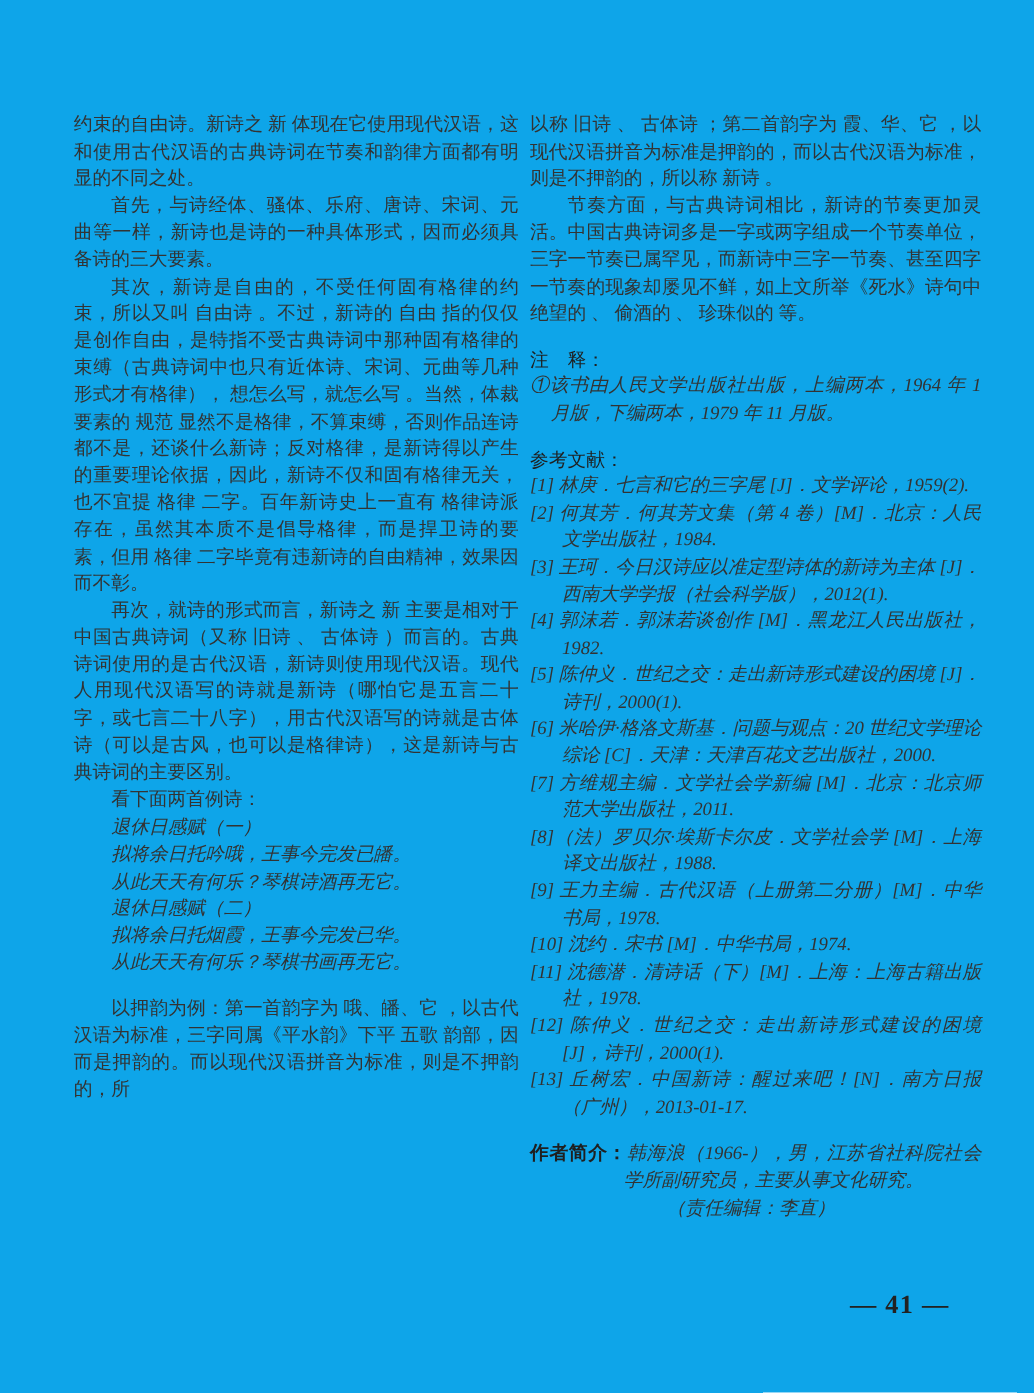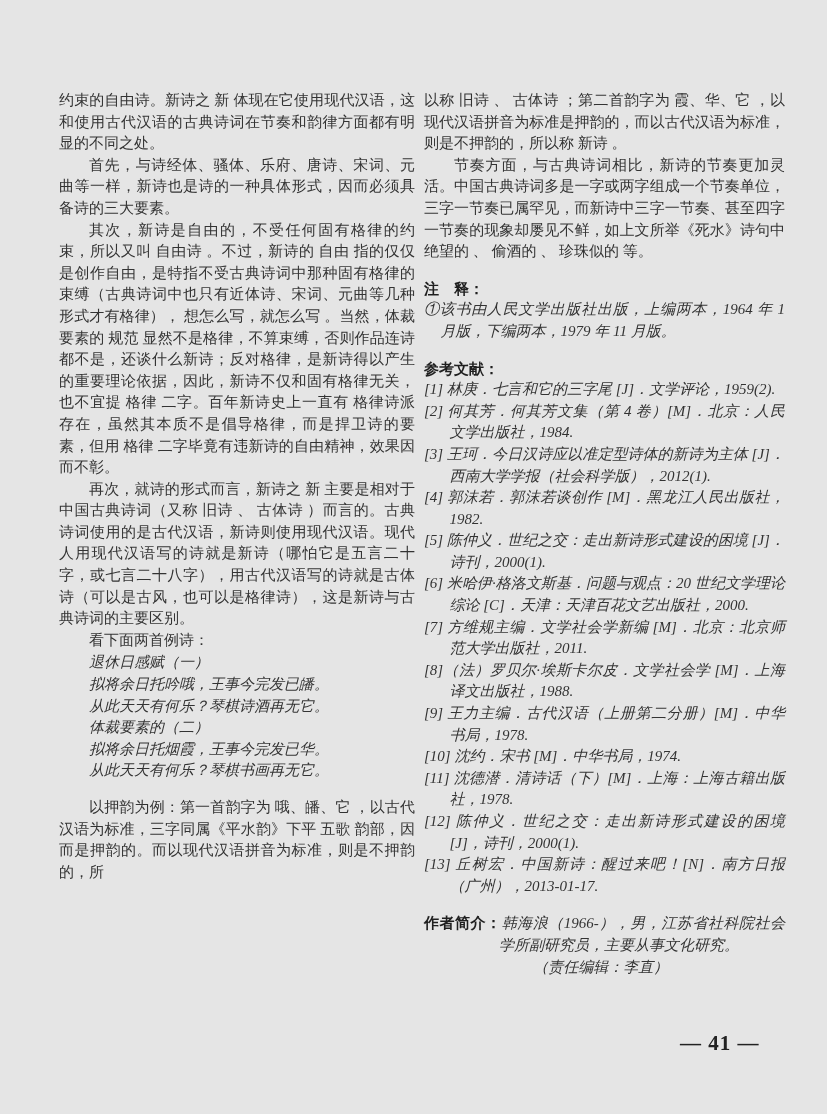--- a/index.html
+++ b/index.html
@@ -1,39 +1,39 @@
 <!DOCTYPE html>
 <html><head>
 <meta charset="utf-8">
 <style>
   html,body{margin:0;padding:0;background:#ffffff;}
   .page{
     position:relative;
     width:827px;height:1114px;
-    background:#e5e5e5;
+    background:#0ea5e9;
     font-family:"Liberation Serif","DejaVu Serif",serif;
     color:#333;
     overflow:hidden;
   }
   .col{
     position:absolute;top:90px;
     font-size:15px;line-height:21.6px;
     text-align:justify;
   }
   .col-left{left:59px;width:356px;}
   .col-right{left:424px;width:361px;}
   .para{margin:0;text-indent:2em;}
   .para.no-indent{text-indent:0;}
   .poem{font-style:italic;margin:1px 0 4px;}
   .poem-line{padding-left:2em;}
   .closing{margin-top:15px;}
   .section-heading{
     margin:15px 0 0 0;
     font-size:15px;line-height:21.6px;
-    font-weight:bold;font-style:normal;
+    font-weight:normal;font-style:normal;
     color:#1f1f1f;
     font-family:"Liberation Sans","DejaVu Sans",sans-serif;
   }
   .note-item{
     font-style:italic;
     padding-left:1.1em;text-indent:-1.1em;
     margin:0;
   }
   .ref-list{margin:0;padding:0;}
   .ref-item{
@@ -72,21 +72,21 @@
     <p class="para no-indent">约束的自由诗。新诗之 新  体现在它使用现代汉语，这和使用古代汉语的古典诗词在节奏和韵律方面都有明显的不同之处。</p>
     <p class="para">首先，与诗经体、骚体、乐府、唐诗、宋词、元曲等一样，新诗也是诗的一种具体形式，因而必须具备诗的三大要素。</p>
     <p class="para">其次，新诗是自由的，不受任何固有格律的约束，所以又叫  自由诗 。不过，新诗的  自由  指的仅仅是创作自由，是特指不受古典诗词中那种固有格律的束缚（古典诗词中也只有近体诗、宋词、元曲等几种形式才有格律）， 想怎么写，就怎么写 。当然，体裁要素的  规范  显然不是格律，不算束缚，否则作品连诗都不是，还谈什么新诗；反对格律，是新诗得以产生的重要理论依据，因此，新诗不仅和固有格律无关，也不宜提  格律  二字。百年新诗史上一直有  格律诗派  存在，虽然其本质不是倡导格律，而是捍卫诗的要素，但用  格律  二字毕竟有违新诗的自由精神，效果因而不彰。</p>
     <p class="para">再次，就诗的形式而言，新诗之  新  主要是相对于中国古典诗词（又称  旧诗 、 古体诗 ）而言的。古典诗词使用的是古代汉语，新诗则使用现代汉语。现代人用现代汉语写的诗就是新诗（哪怕它是五言二十字，或七言二十八字），用古代汉语写的诗就是古体诗（可以是古风，也可以是格律诗），这是新诗与古典诗词的主要区别。</p>
     <p class="para">看下面两首例诗：</p>
 
     <div class="poem">
       <div class="poem-line">退休日感赋（一）</div>
       <div class="poem-line">拟将余日托吟哦，王事今完发已皤。</div>
       <div class="poem-line">从此天天有何乐？琴棋诗酒再无它。</div>
-      <div class="poem-line">体裁要素的（二）</div>
+      <div class="poem-line">退休日感赋（二）</div>
       <div class="poem-line">拟将余日托烟霞，王事今完发已华。</div>
       <div class="poem-line">从此天天有何乐？琴棋书画再无它。</div>
     </div>
 
     <p class="para closing">以押韵为例：第一首韵字为  哦、皤、它 ，以古代汉语为标准，三字同属《平水韵》下平  五歌  韵部，因而是押韵的。而以现代汉语拼音为标准，则是不押韵的，所</p>
   </div>
 
   <div class="col col-right">
     <p class="para no-indent">以称  旧诗 、 古体诗 ；第二首韵字为  霞、华、它 ，以现代汉语拼音为标准是押韵的，而以古代汉语为标准，则是不押韵的，所以称  新诗 。</p>
     <p class="para">节奏方面，与古典诗词相比，新诗的节奏更加灵活。中国古典诗词多是一字或两字组成一个节奏单位，三字一节奏已属罕见，而新诗中三字一节奏、甚至四字一节奏的现象却屡见不鲜，如上文所举《死水》诗句中  绝望的 、 偷酒的 、 珍珠似的  等。</p>

